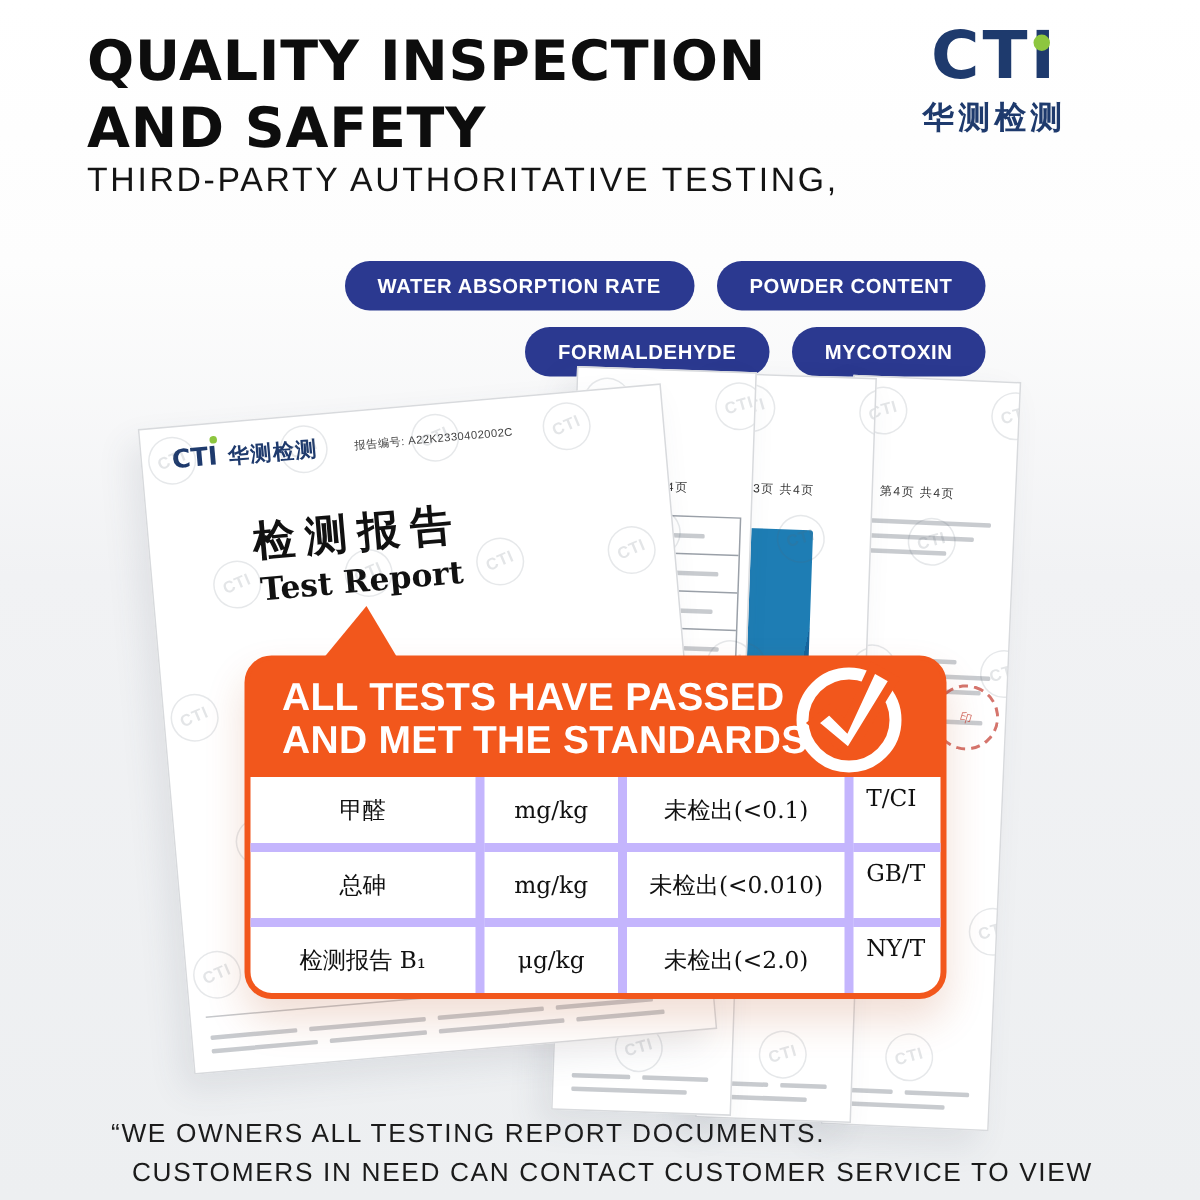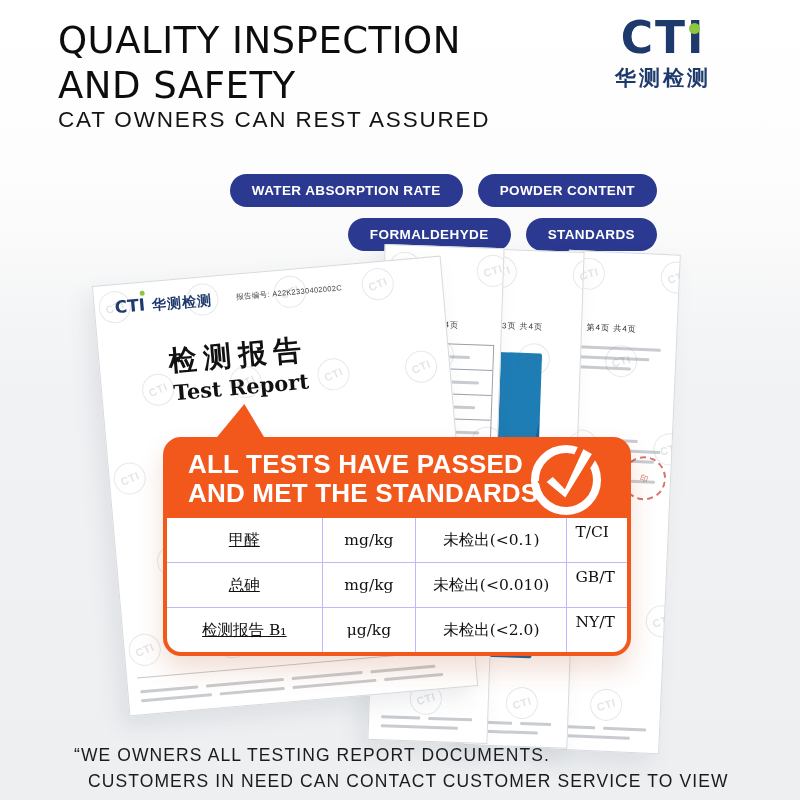--- a/index.html
+++ b/index.html
@@ -1,21 +1,21 @@
 <!DOCTYPE html>
 <html><head>
 <meta charset="utf-8">
 <style>
   html,body{margin:0;padding:0;}
   body{width:800px;height:800px;overflow:hidden;font-family:"Liberation Sans",sans-serif;}
   .canvas{position:relative;width:800px;height:800px;
     background:linear-gradient(180deg,#ffffff 0%,#fdfdfd 22%,#f1f2f4 48%,#edeff1 100%);}
   
   .title{position:absolute;left:58px;top:18px;font-family:"DejaVu Sans",sans-serif;
-    font-weight:400;font-size:37px;line-height:1.22;color:#0d0d0d;letter-spacing:.5px;}
+    font-weight:700;font-size:37px;line-height:1.22;color:#0d0d0d;letter-spacing:.5px;}
   .subtitle{position:absolute;left:58px;top:106px;font-size:22.5px;line-height:1.25;
     color:#141414;letter-spacing:1.8px;font-weight:400;}
   .brand{position:absolute;left:598px;top:16px;width:130px;text-align:center;}
   .brand .cti{position:relative;display:inline-block;font-family:"DejaVu Sans",sans-serif;
     font-weight:800;font-size:44px;color:#1E3A6D;letter-spacing:2px;line-height:1;}
   .brand .dot{position:absolute;right:-2px;top:-9px;width:11px;height:11px;border-radius:50%;background:#8DC63F;}
   .brand .cn{margin-top:4px;font-size:21px;font-weight:700;color:#1E3A6D;letter-spacing:3px;}
   
   .pills{position:absolute;left:57px;top:174px;width:600px;display:flex;flex-wrap:wrap;gap:11px 15px;justify-content:flex-end;}
   .pill{background:#2B3990;color:#fff;border-radius:17px;height:33px;display:flex;align-items:center;
@@ -58,55 +58,55 @@
   .callout{position:absolute;left:163px;top:437px;width:460px;z-index:10;border:4px solid #F2571C;
     border-radius:18px;background:#fff;box-shadow:0 14px 26px rgba(180,70,20,.18);}
   .tail{position:absolute;top:-37px;left:46px;width:54px;height:38px;background:#F2571C;
     -webkit-clip-path:polygon(0 100%,58% 0,100% 100%);clip-path:polygon(0 100%,58% 0,100% 100%);}
   .banner{position:relative;margin:-1px -1px 0;height:78px;background:#F2571C;
     border-radius:15px 15px 0 0;display:flex;flex-direction:column;justify-content:center;padding-left:22px;}
   .banner .bl{color:#fff;font-weight:800;font-size:26px;line-height:1.1;letter-spacing:.2px;white-space:nowrap;
     font-family:"Liberation Sans",sans-serif;}
   .check{position:absolute;right:12px;top:-10px;width:96px;height:96px;}
   .rtable{width:100%;border-collapse:collapse;table-layout:fixed;}
-  .rtable td{border:1px solid #c4b5fd;height:38px;text-align:center;vertical-align:middle;
+  .rtable td{border:6px solid #c4b5fd;height:38px;text-align:center;vertical-align:middle;
     font-family:"DejaVu Serif",serif;font-size:15.5px;color:#111;overflow:hidden;white-space:nowrap;}
-  .rtable tr td:first-child{border-left:none;text-decoration:underline;}
+  .rtable tr td:first-child{border-left:none;}
   .rtable tr td:last-child{border-right:none;text-align:left;padding-left:8px;vertical-align:top;padding-top:5px;}
   .rtable tr:first-child td{border-top:none;}
   .rtable tr:last-child td{border-bottom:none;}
   .c1{width:34.5%;}.c2{width:20.5%;}.c3{width:33.5%;}.c4{width:11.5%;}
   
   .quote{position:absolute;left:74px;top:742px;font-size:17.5px;color:#1b1b1b;letter-spacing:1.1px;line-height:1.5;}
   .quote .q2{margin-left:14px;}
 </style>
 </head>
 <body>
 
 <div class="canvas">
 
   <div class="title">
     <div>QUALITY INSPECTION</div>
     <div>AND SAFETY</div>
   </div>
   <div class="subtitle">
-    <div>CAT OWNERS CAN REST ASSURED</div>
+    <div>THIRD-PARTY AUTHORITATIVE TESTING,</div>
   </div>
 
   <div class="brand">
     <span class="cti">CTI</span>
     <span class="dot" style="position:absolute;right:28px;top:7px;"></span>
     <div class="cn">华测检测</div>
   </div>
 
   <div class="pills">
     <div class="pill">WATER ABSORPTION RATE</div>
     <div class="pill">POWDER CONTENT</div>
     <div class="pill">FORMALDEHYDE</div>
-    <div class="pill">STANDARDS</div>
+    <div class="pill">MYCOTOXIN</div>
   </div>
 
   <div class="page page4">
     <div class="page-label" style="left:20px;top:70px;">第4页 共4页</div>
     <div class="ptext" style="left:12px;top:94px;width:90px;">
       <div class="tinybar" style="width:92%"></div>
         <div class="tinybar" style="width:80%"></div>
         <div class="tinybar" style="width:60%"></div>
     </div>
     <div class="ptext" style="left:12px;top:186px;width:92px;">

